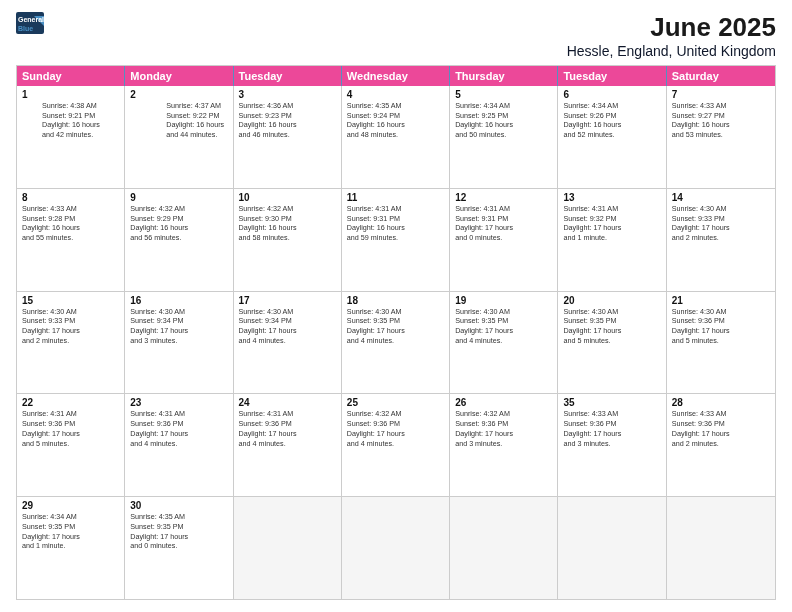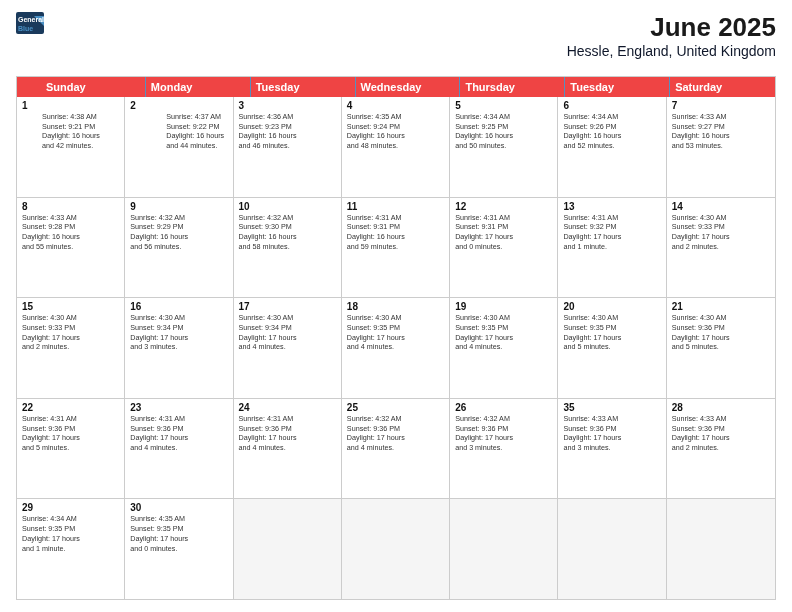--- a/index.html
+++ b/index.html
@@ -14,21 +14,21 @@
       width: 792px;
       height: 612px;
       padding: 12px 16px;
       display: flex;
       flex-direction: column;
     }
     .header {
       display: flex;
       align-items: flex-start;
       justify-content: space-between;
-      margin-bottom: 17px;
+      margin-bottom: 6px;
     }
     .logo {
       display: flex;
       align-items: center;
       gap: 4px;
     }
     .logo-icon {
       width: 30px;
       height: 24px;
     }
@@ -46,22 +46,21 @@
     }
     .calendar {
       flex: 1;
       display: flex;
       flex-direction: column;
       border: 1px solid #ccc;
     }
     .cal-header {
       display: grid;
       grid-template-columns: repeat(7, 1fr);
-      background: #ef4444;
-      padding-left: 24px;
+      background: #ec4899;
     }
     .cal-header-cell {
       color: #fff;
       font-weight: bold;
       font-size: 11px;
       padding: 4px 5px;
       text-align: left;
       border-right: 1px solid #5590c0;
     }
     .cal-header-cell:last-child { border-right: none; }

